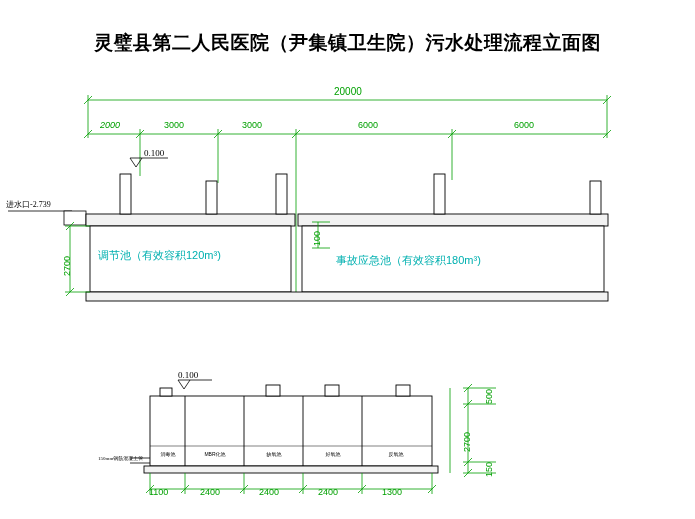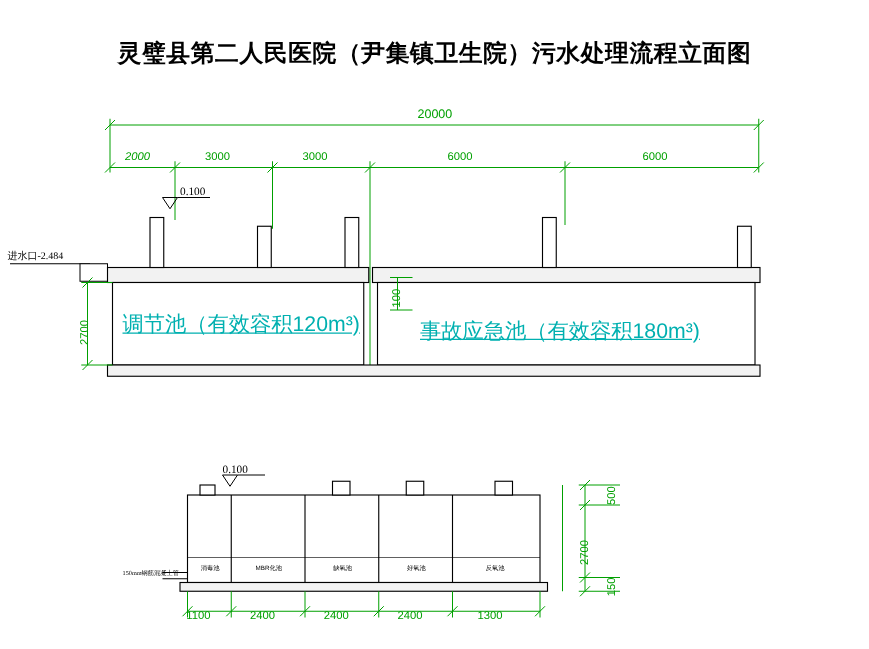--- a/index.html
+++ b/index.html
@@ -47,24 +47,23 @@
   .blk-text {
     position: absolute;
     font-family: Liberation Serif, serif;
     font-size: 8px;
     color: #000000;
     white-space: nowrap;
   }
   .cyan-label {
     position: absolute;
     font-family: "Liberation Sans", sans-serif;
-    font-size: 17px;
+    font-size: 11px;
     color: #00b0b0;
     white-space: nowrap;
-    text-decoration: underline;
   }
   .tank-label {
     position: absolute;
     font-family: "Liberation Sans", sans-serif;
     font-size: 5px;
     color: #000000;
     white-space: nowrap;
     text-align: center;
   }
   .vtext {
@@ -222,21 +221,21 @@
   <div class="dim-text big" style="left:316px; top:86px;margin-left:18px;">20000</div>
 
   <div class="dim-text" style="left:100px; top:120px;font-style:italic;">2000</div>
   <div class="dim-text" style="left:164px; top:120px;">3000</div>
   <div class="dim-text" style="left:242px; top:120px;">3000</div>
   <div class="dim-text" style="left:358px; top:120px;">6000</div>
   <div class="dim-text" style="left:514px; top:120px;">6000</div>
 
   <div class="blk-text" style="left:144px; top:148px; font-size:9px;">0.100</div>
 
-  <div class="blk-text" style="left:6px; top:199px;">进水口-2.484</div>
+  <div class="blk-text" style="left:6px; top:199px;">进水口-2.739</div>
 
   <div class="vtext" style="left:62px; top:276px;">2700</div>
 
   <div class="vtext" style="left:312px; top:246px;">100</div>
 
   <div class="cyan-label" style="left:98px; top:248px;">调节池（有效容积120m³)</div>
   <div class="cyan-label" style="left:336px; top:253px;">事故应急池（有效容积180m³)</div>
 
   <div class="blk-text" style="left:178px; top:370px; font-size:9px;">0.100</div>
 

